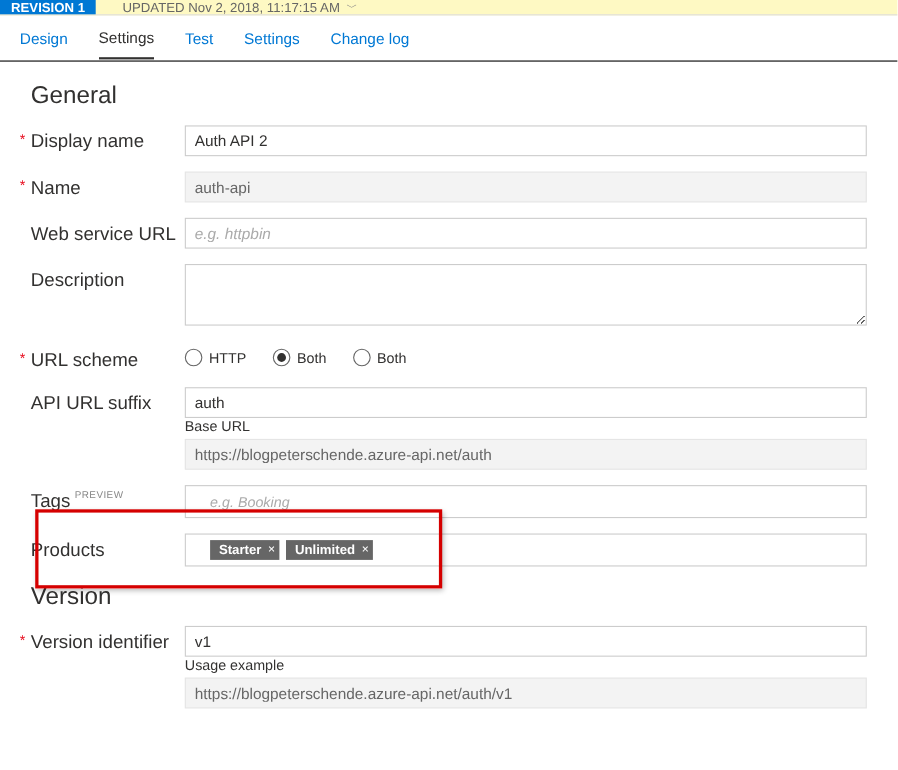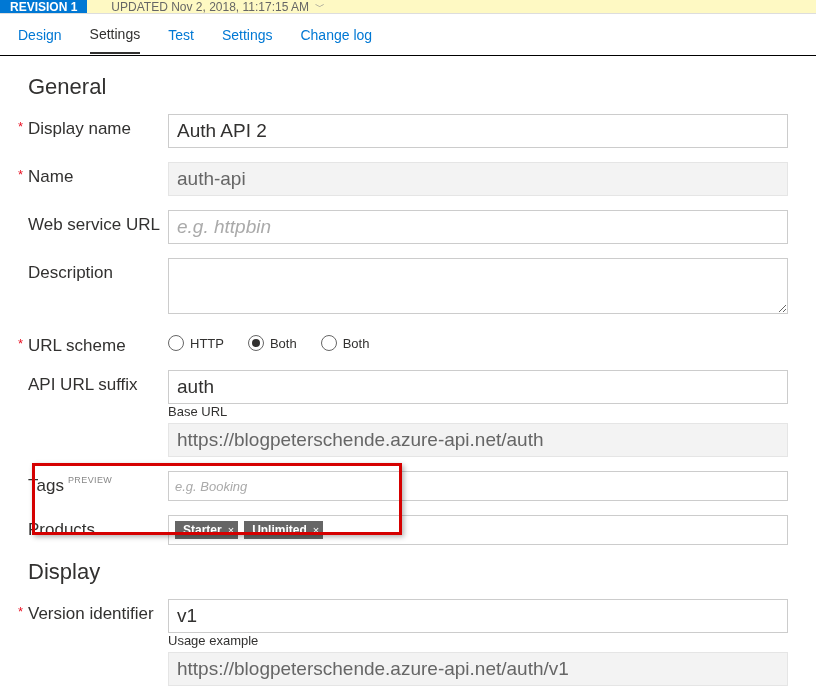--- a/index.html
+++ b/index.html
@@ -99,21 +99,21 @@
     top: -1px;
   }
   .input-col {
     flex: 1;
     min-width: 0;
   }
   .text-input, .text-area, .readonly-input, .tag-input {
     width: 100%;
     border: 1px solid #ccc;
     font-family: inherit;
-    font-size: 19px;
+    font-size: 14px;
     padding: 5px 8px;
     color: #323130;
     background: #fff;
   }
   .text-area {
     height: 56px;
     resize: both;
   }
   .readonly-input {
     background: #f3f3f3;
@@ -152,21 +152,21 @@
     content: "";
     width: 8px;
     height: 8px;
     background: #323130;
     border-radius: 50%;
   }
   .tag-box {
     width: 100%;
     border: 1px solid #ccc;
     min-height: 30px;
-    padding: 4px 6px;
+    padding: 4px 22px;
     display: flex;
     gap: 6px;
     align-items: center;
     flex-wrap: wrap;
   }
   .tag-chip {
     background: #666;
     color: #fff;
     font-size: 12px;
     font-weight: 600;
@@ -308,21 +308,21 @@
             <span class="tag-remove">×</span>
           </div>
           <div class="tag-chip">
             <span>Unlimited</span>
             <span class="tag-remove">×</span>
           </div>
         </div>
       </div>
     </div>
 
-    <h2 class="section">Display</h2>
+    <h2 class="section">Version</h2>
 
     <div class="form-row">
       <div class="label-col">
         <span class="req">*</span>
         <span class="label-text">Version identifier</span>
       </div>
       <div class="input-col">
         <input class="text-input" value="v1" style="">
         <div class="sublabel">Usage example</div>
         <input class="text-input readonly-input" readonly="" value="https://blogpeterschende.azure-api.net/auth/v1" style="">

